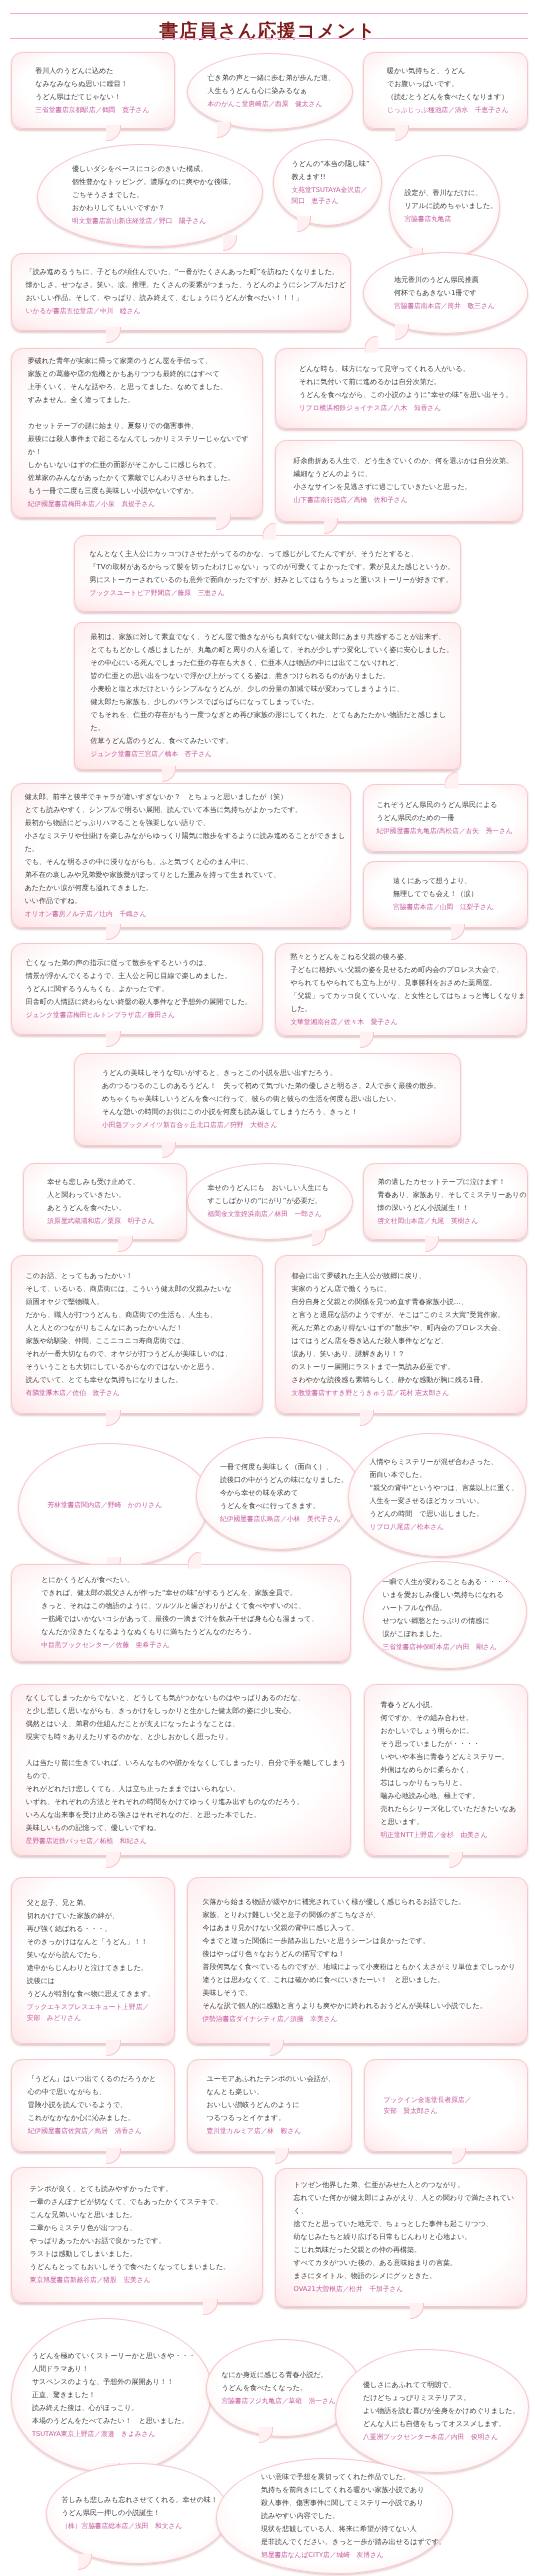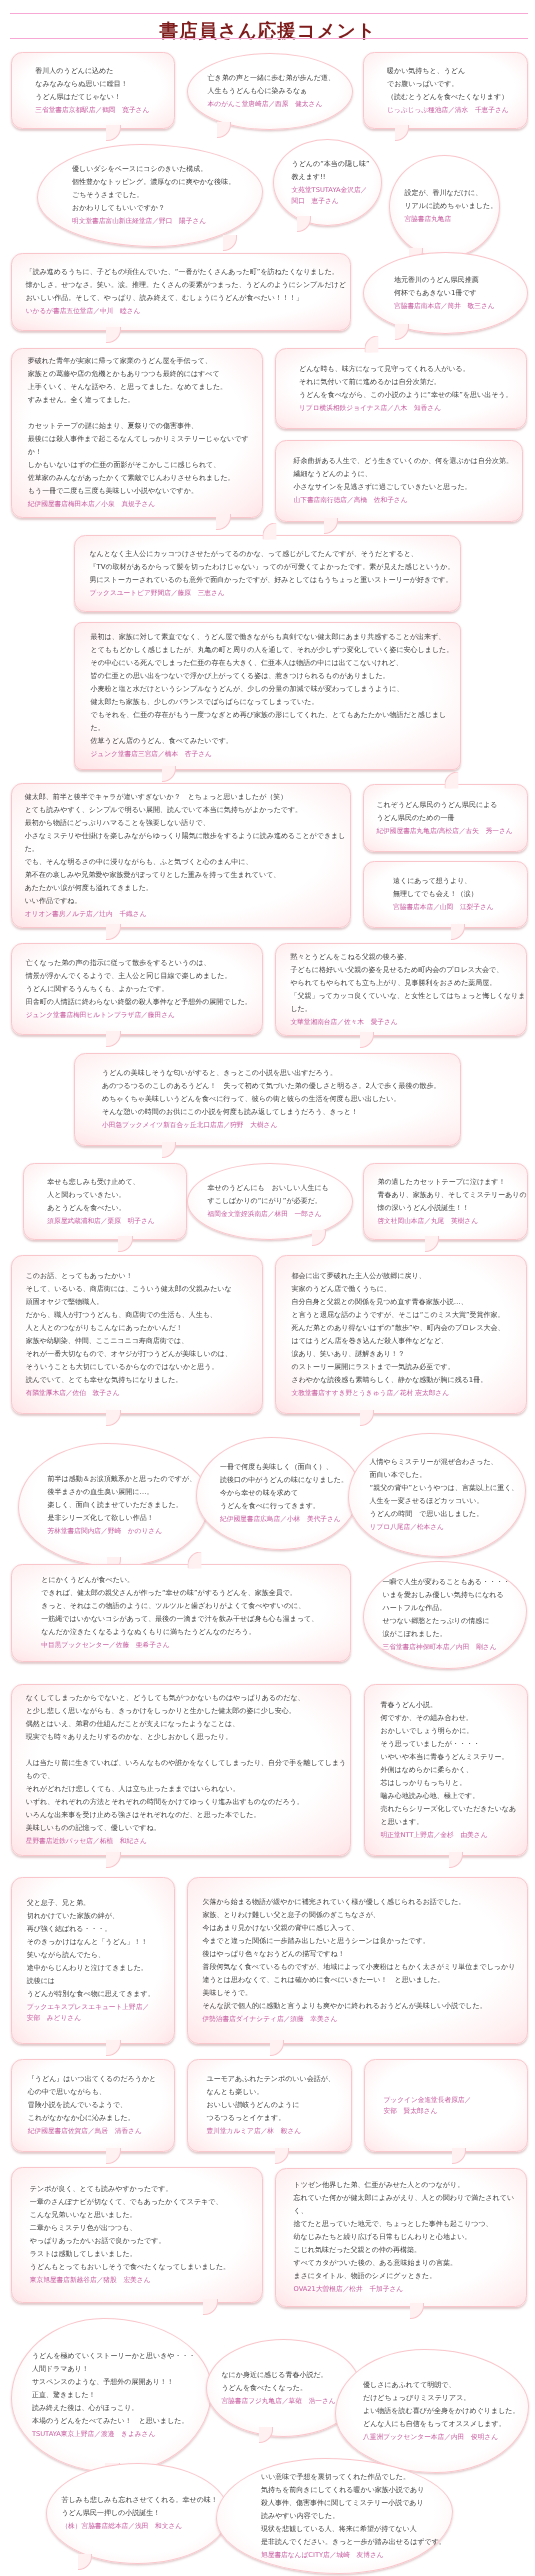--- a/index.html
+++ b/index.html
@@ -231,24 +231,20 @@
 死んだ弟とのあり得ないはずの“散歩”や、町内会のプロレス大会、
 はてはうどん店を巻き込んだ殺人事件などなど、
 涙あり、笑いあり、謎解きあり！？
 のストーリー展開にラストまで一気読み必至です。
 さわやかな読後感も素晴らしく、静かな感動が胸に残る1冊。</div>
   <div class="sig">文教堂書店すすき野とうきゅう店／花村 憲太郎さん</div>
   <div class="tail" style="left:84px;"></div>
 </div>
 
 <div class="bubble cloud" style="left:17.5px;top:1443px;width:192px;height:124px;padding:0 0 0 29px;">
-  <div class="txt">前半は感動＆お涙頂戴系かと思ったのですが、
-後半まさかの血生臭い展開に…。
-楽しく、面白く読ませていただきました。
-是非シリーズ化して欲しい作品！</div>
   <div class="sig">芳林堂書店関内店／野崎　かのりさん</div>
   <div class="tail" style="left:88px;bottom:-7.2px;"></div>
 </div>
 <div class="bubble cloud" style="left:196px;top:1437px;width:164px;height:113px;padding:0 0 0 23px;">
   <div class="txt">一冊で何度も美味しく（面白く）、
 読後口の中がうどんの味になりました。
 今から幸せの味を求めて
 うどんを食べに行ってきます。</div>
   <div class="sig">紀伊國屋書店広島店／小林　美代子さん</div>
 </div>

